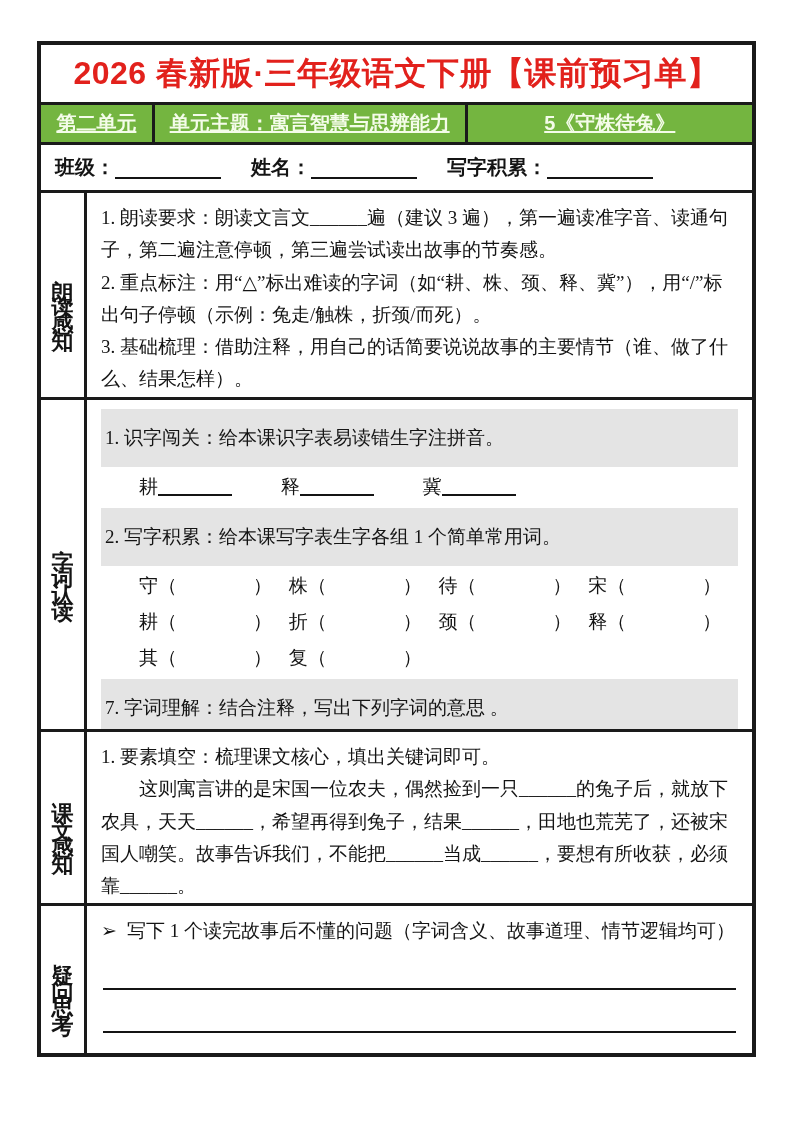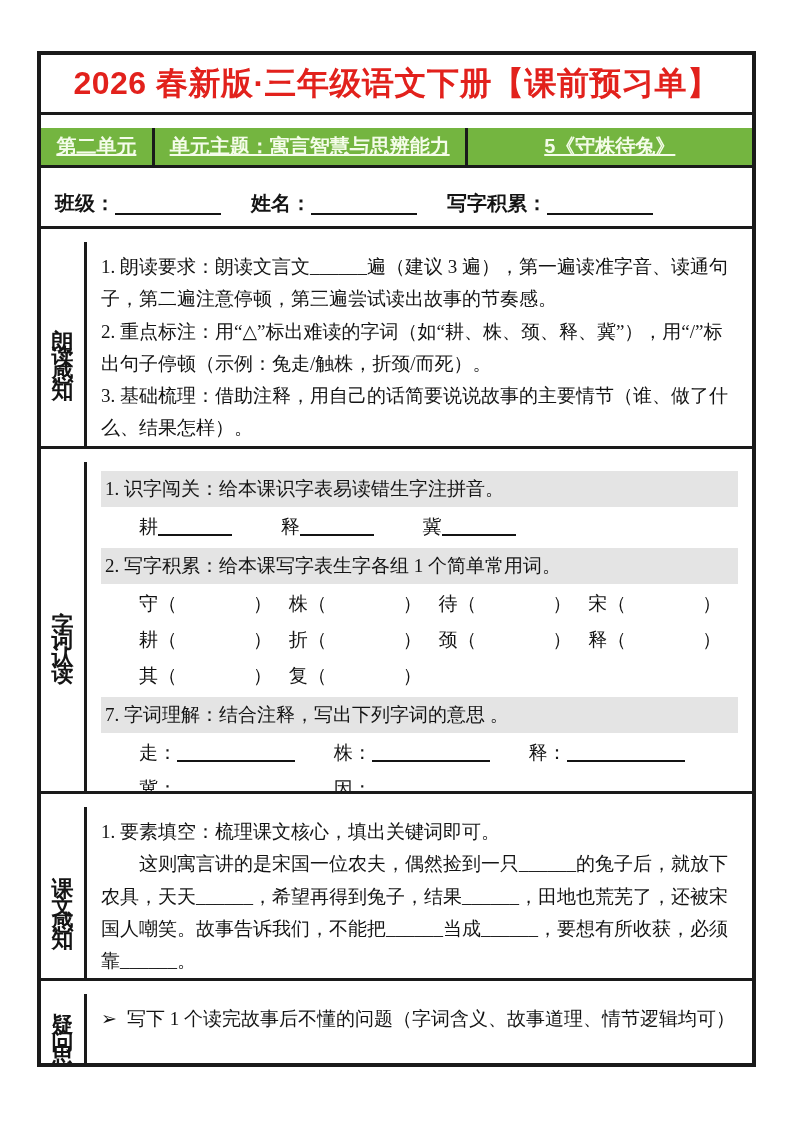--- a/index.html
+++ b/index.html
@@ -1,23 +1,23 @@
 <!DOCTYPE html>
 <html><head>
 <meta charset="utf-8">
 <style>
   html,body{margin:0;padding:0;}
   body{
     width:793px;height:1122px;background:#ffffff;position:relative;
     font-family:"Liberation Serif","DejaVu Serif",serif;color:#141414;
   }
   .sheet{
-    position:absolute;left:37px;top:51px;width:719px;height:1016px;
+    position:absolute;left:37px;top:41px;width:719px;height:1016px;
     border:4px solid #1a1a1a;box-sizing:border-box;
-    display:flex;flex-direction:column;background:#fff;gap:13px;
+    display:flex;flex-direction:column;background:#fff;
   }
   
   .title-row{
     height:60px;flex:0 0 60px;display:flex;align-items:center;justify-content:center;
     font-family:"Liberation Sans","DejaVu Sans",sans-serif;
     font-size:32px;font-weight:bold;color:#e2211c;letter-spacing:0.5px;
     border-bottom:3px solid #1a1a1a;box-sizing:border-box;white-space:nowrap;
   }
   
   .unit-row{
@@ -48,21 +48,21 @@
   .side{
     width:46px;flex:0 0 46px;border-right:3px solid #1a1a1a;box-sizing:border-box;
     display:flex;align-items:center;justify-content:center;
   }
   .side-label{
     writing-mode:vertical-rl;text-orientation:upright;
     font-weight:bold;font-size:22px;letter-spacing:17px;line-height:1;
   }
   .content{flex:1;padding:9px 14px 6px 14px;font-size:19px;line-height:1.7;overflow:hidden;}
   .content p{margin:0;}
-  .hl{background:#e4e4e4;padding:2px 4px;margin-left:-4px;}
+  .hl{background:#e4e4e4;padding:13px 4px;margin-left:-4px;}
   
   .pinyin-row{margin:4px 0 4px 2em;}
   .py-item{margin-right:44px;white-space:nowrap;}
   .py-blank{width:74px;}
   .group-row{display:grid;grid-template-columns:repeat(4,1fr);margin:4px 0 4px 2em;}
   .wg{white-space:nowrap;}
   .meaning-row{margin:4px 0 2px 2em;}
   .m-item{margin-right:34px;white-space:nowrap;}
   .m-blank{width:118px;}
   

